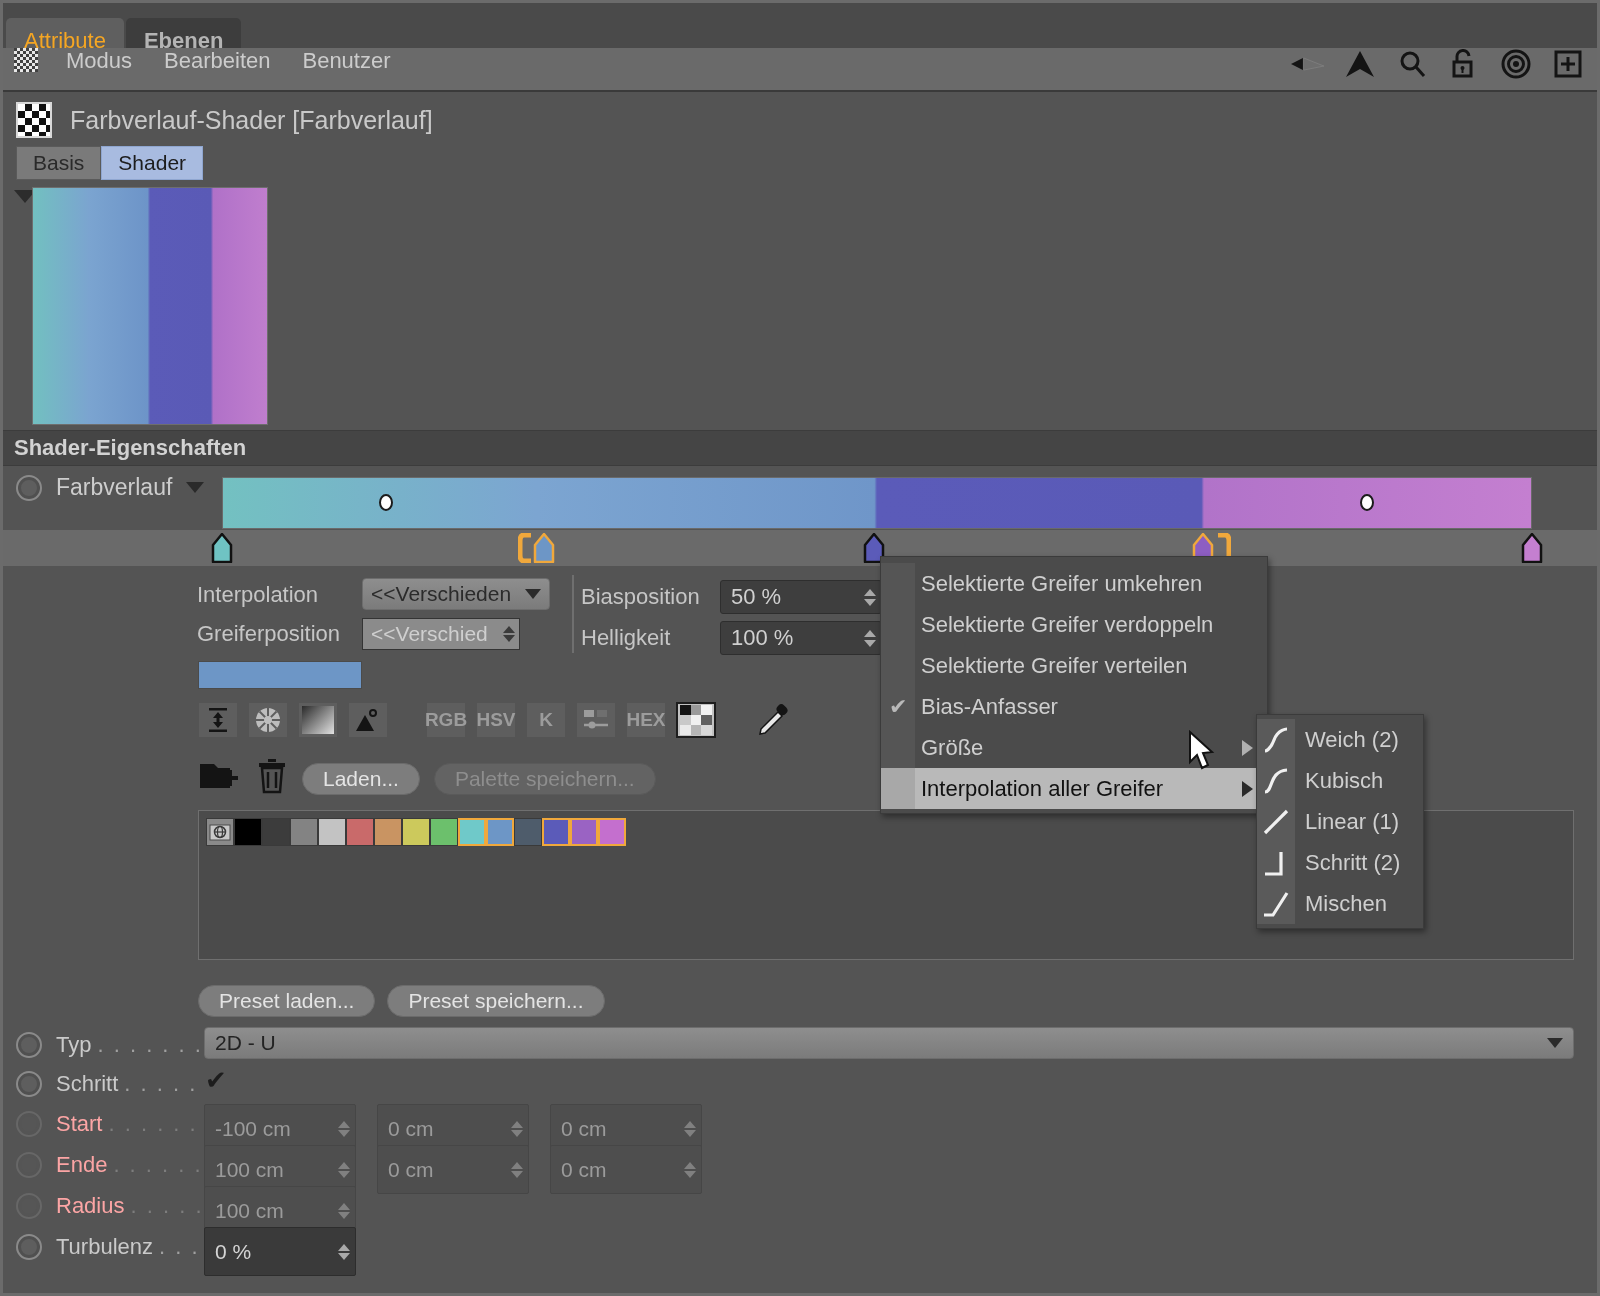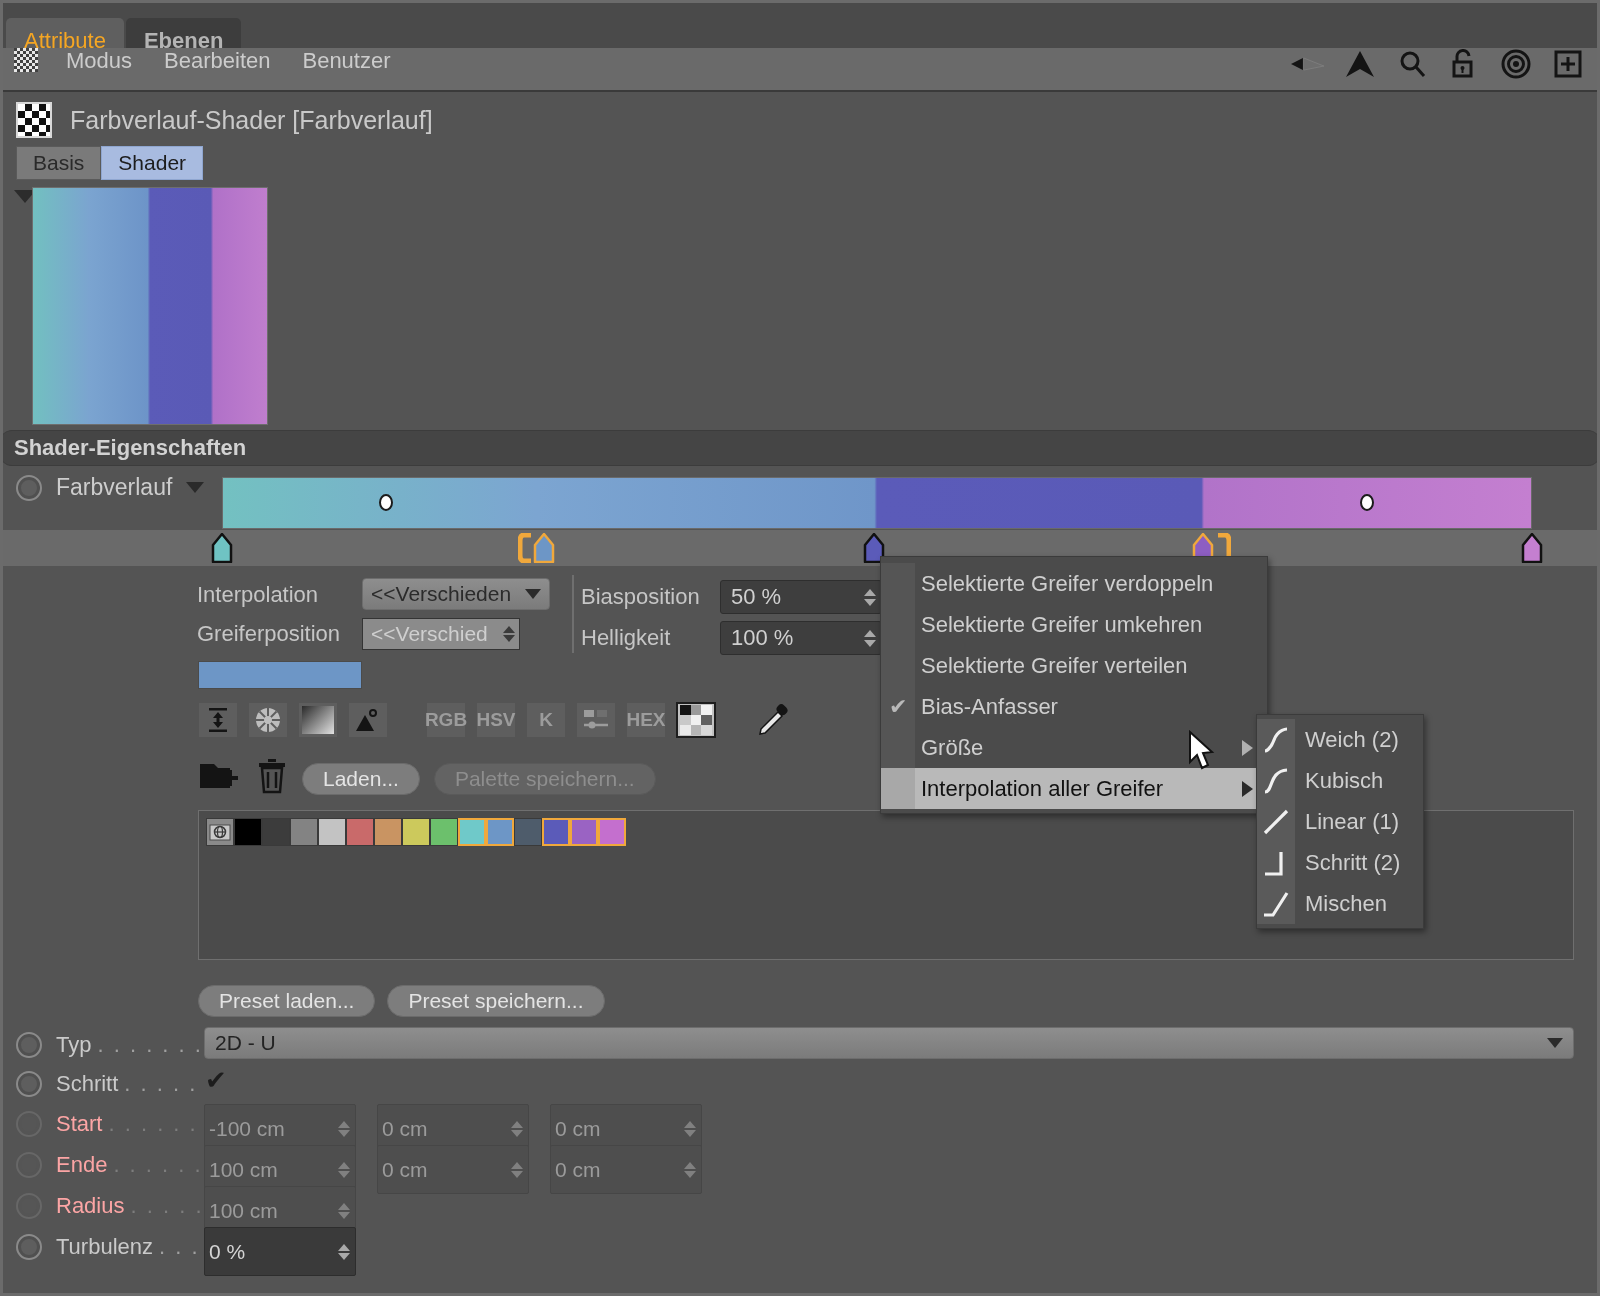--- a/index.html
+++ b/index.html
@@ -97,21 +97,21 @@
     width: 236px; height: 238px;
     border: 1px solid #6e6e6e;
   }
 
   
   .section-head {
     position: absolute; left: 0; top: 430px;
     width: 1600px; height: 36px;
     background: #454545;
     display: flex; align-items: center;
-    border-top: 1px solid #3c3c3c; border-bottom: 1px solid #3c3c3c; border-radius: 12px;
+    border-top: 1px solid #3c3c3c; border-bottom: 1px solid #3c3c3c;
   }
   .section-head span { margin-left: 14px; font-size: 22px; font-weight: bold; color: #d2d2d2; }
 
   
   .radio {
     width: 26px; height: 26px; border-radius: 50%;
     border: 2px solid #8a8a8a; background: #5e5e5e;
     box-shadow: inset 0 0 0 3px #505050;
     flex: none;
   }
@@ -245,21 +245,21 @@
   .wide-select .dd-caret { margin-left: auto; width: 0; height: 0; border-left: 8px solid transparent; border-right: 8px solid transparent; border-top: 10px solid #2b2b2b; }
 
   .checkbox {
     position: absolute; left: 204px; width: 24px; height: 24px;
     display: flex; align-items: center; justify-content: center;
     font-size: 26px; color: #1d1d1d;
   }
   .numfield {
     position: absolute; height: 49px;
     background: #4e4e4e; border: 1px solid #464646; border-radius: 2px;
-    display: flex; align-items: center; padding-left: 4px;
+    display: flex; align-items: center; padding-left: 10px;
     font-size: 21px; color: #9b9b9b; justify-content: flex-end;
   }
   .numfield.on { background: #3a3a3a; border-color: #2d2d2d; color: #d4d4d4; }
   .numfield .arrows { margin-left: auto; width: 22px; height: 100%; display: flex; flex-direction: column; align-items: center; justify-content: center; gap: 2px; }
   .ar-up.d { border-bottom-color: #808080; } .ar-dn.d { border-top-color: #808080; }
 
   
   .ctxmenu {
     position: absolute; left: 880px; top: 556px;
     width: 388px; background: #4b4b4b;
@@ -670,25 +670,25 @@
     <span>0 %</span>
     <span class="arrows">
         <i class="ar-up"></i>
         <i class="ar-dn"></i>
       </span>
   </div>
 
   <div class="ctxmenu" id="ctx-menu">
       <div class="ctx-item">
         <span class="gutter"></span>
-        <span style="position:relative;z-index:2">Selektierte Greifer verdoppeln</span>
+        <span style="position:relative;z-index:2">Selektierte Greifer umkehren</span>
       </div>
       <div class="ctx-item">
         <span class="gutter"></span>
-        <span style="position:relative;z-index:2">Selektierte Greifer umkehren</span>
+        <span style="position:relative;z-index:2">Selektierte Greifer verdoppeln</span>
       </div>
       <div class="ctx-item">
         <span class="gutter"></span>
         <span style="position:relative;z-index:2">Selektierte Greifer verteilen</span>
       </div>
       <div class="ctx-item">
         <span class="gutter"></span>
         <span class="ctx-check">✔</span>
         <span style="position:relative;z-index:2">Bias-Anfasser</span>
       </div>

